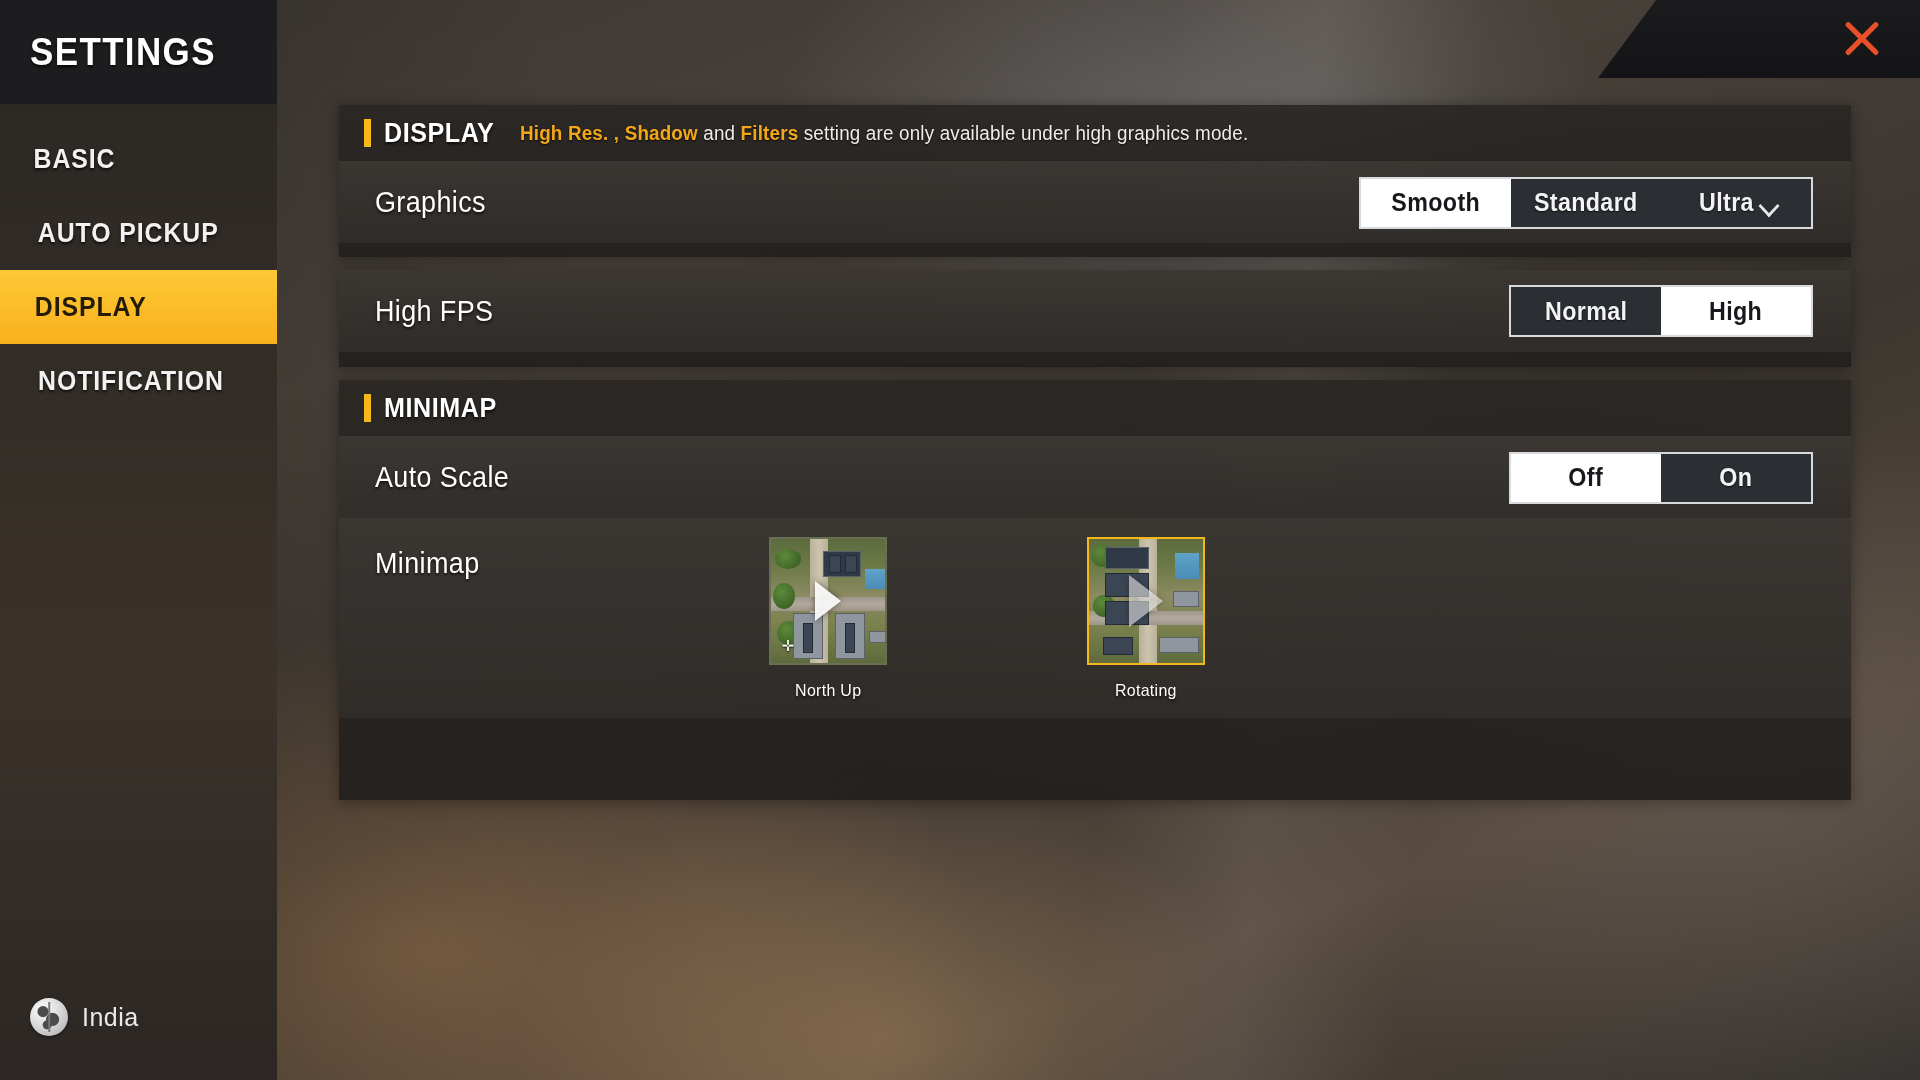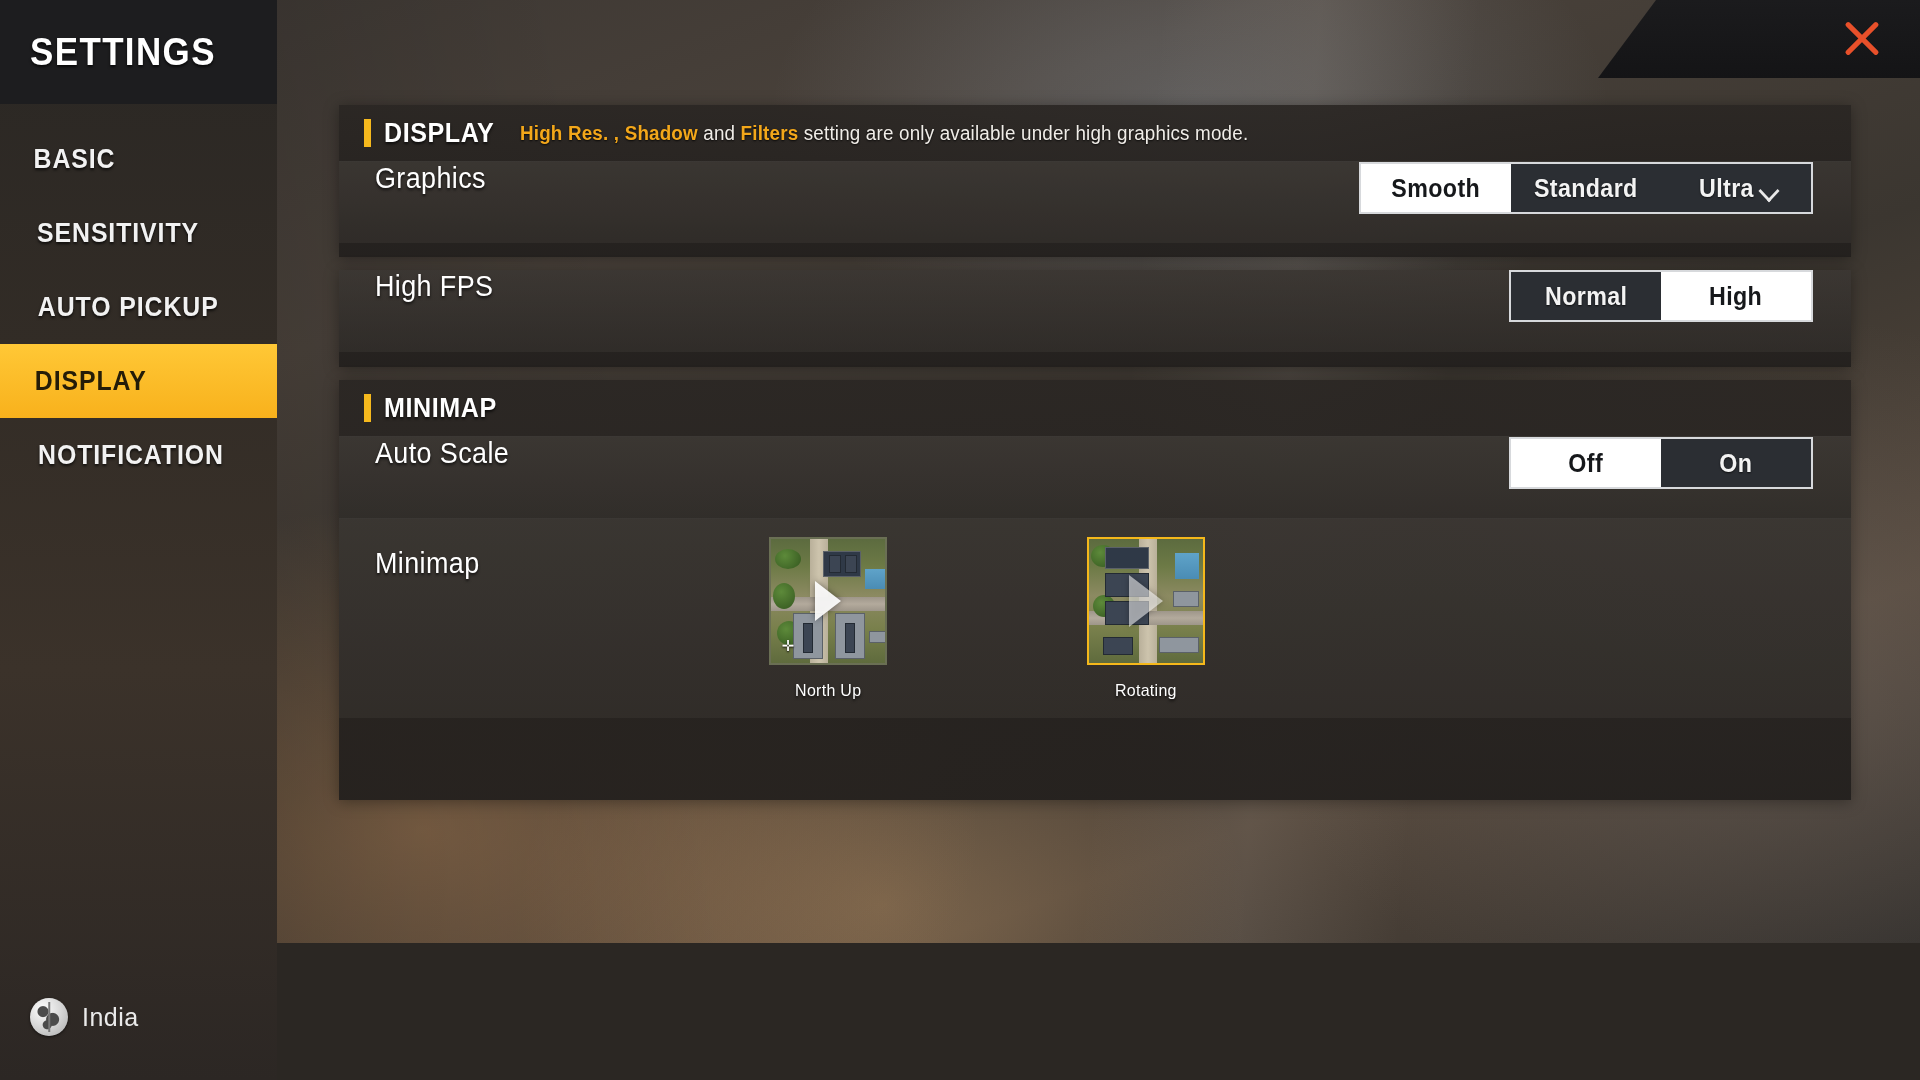--- a/index.html
+++ b/index.html
@@ -3,21 +3,21 @@
 <meta charset="utf-8">
 <style>
   * { margin:0; padding:0; box-sizing:border-box; }
   html, body {
     width:1920px; height:1080px; overflow:hidden;
     font-family:"Liberation Sans", sans-serif;
     background:#2b2723;
   }
 
   
-  #root { position:relative; width:1920px; height:943px; }
+  #root { position:relative; width:1920px; height:1080px; }
   .bg {
     position:absolute; inset:0;
     background:
       radial-gradient(ellipse 900px 520px at 22% 88%, rgba(196,142,92,.45), rgba(0,0,0,0) 62%),
       radial-gradient(ellipse 700px 420px at 62% 12%, rgba(150,160,172,.32), rgba(0,0,0,0) 60%),
       radial-gradient(ellipse 780px 560px at 92% 72%, rgba(120,110,104,.40), rgba(0,0,0,0) 65%),
       radial-gradient(ellipse 520px 380px at 46% 96%, rgba(214,168,112,.30), rgba(0,0,0,0) 70%),
       linear-gradient(160deg,#3a3531 0%,#4a423b 28%,#3b3630 55%,#55483c 78%,#33302d 100%);
     filter:blur(0.5px);
   }
@@ -122,21 +122,21 @@
   }
   .sec-note {
     font-size:20px; color:#f0ede8; letter-spacing:.2px; margin-left:4px;
     transform:scaleX(.94); transform-origin:left center;
     text-shadow:0 1px 2px rgba(0,0,0,.8);
   }
   .sec-note .hl { color:#f3a71a; font-weight:bold; }
 
   
   .row {
-    position:relative; display:flex; align-items:flex-start;
+    position:relative; display:flex; align-items:center;
     height:82px; padding-left:36px; padding-right:38px;
     background:linear-gradient(180deg, rgba(72,67,62,.55) 0%, rgba(56,52,48,.55) 100%);
     border-top:1px solid rgba(255,255,255,.05);
   }
   .row-label {
     color:#ffffff; font-size:29px; letter-spacing:.4px;
     transform:scaleX(.93); transform-origin:left center;
     text-shadow:0 2px 3px rgba(0,0,0,.7);
   }
   .row-ctrl { margin-left:auto; display:flex; align-items:center; }
@@ -246,23 +246,20 @@
   <div class="close-x"></div>
 
   <div class="sidebar">
     <div class="sidebar-head">
       <div class="sidebar-title">SETTINGS</div>
     </div>
 
     <div class="nav">
       <div class="nav-item">
         <span>BASIC</span>
-      </div>
-      <div class="nav-item">
-        <span>SENSITIVITY</span>
       </div>
       <div class="nav-item">
         <span>AUTO PICKUP</span>
       </div>
       <div class="nav-item active">
         <span>DISPLAY</span>
       </div>
       <div class="nav-item">
         <span>NOTIFICATION</span>
       </div>

